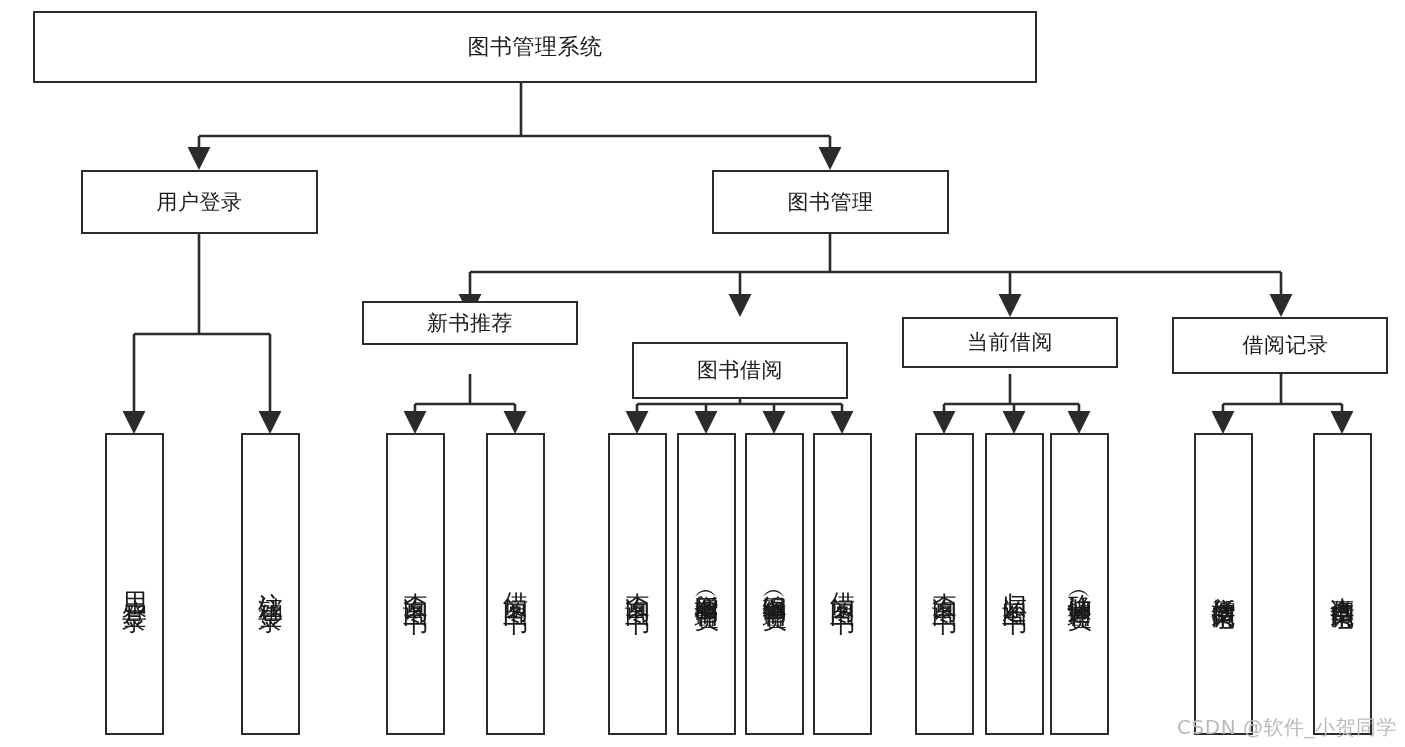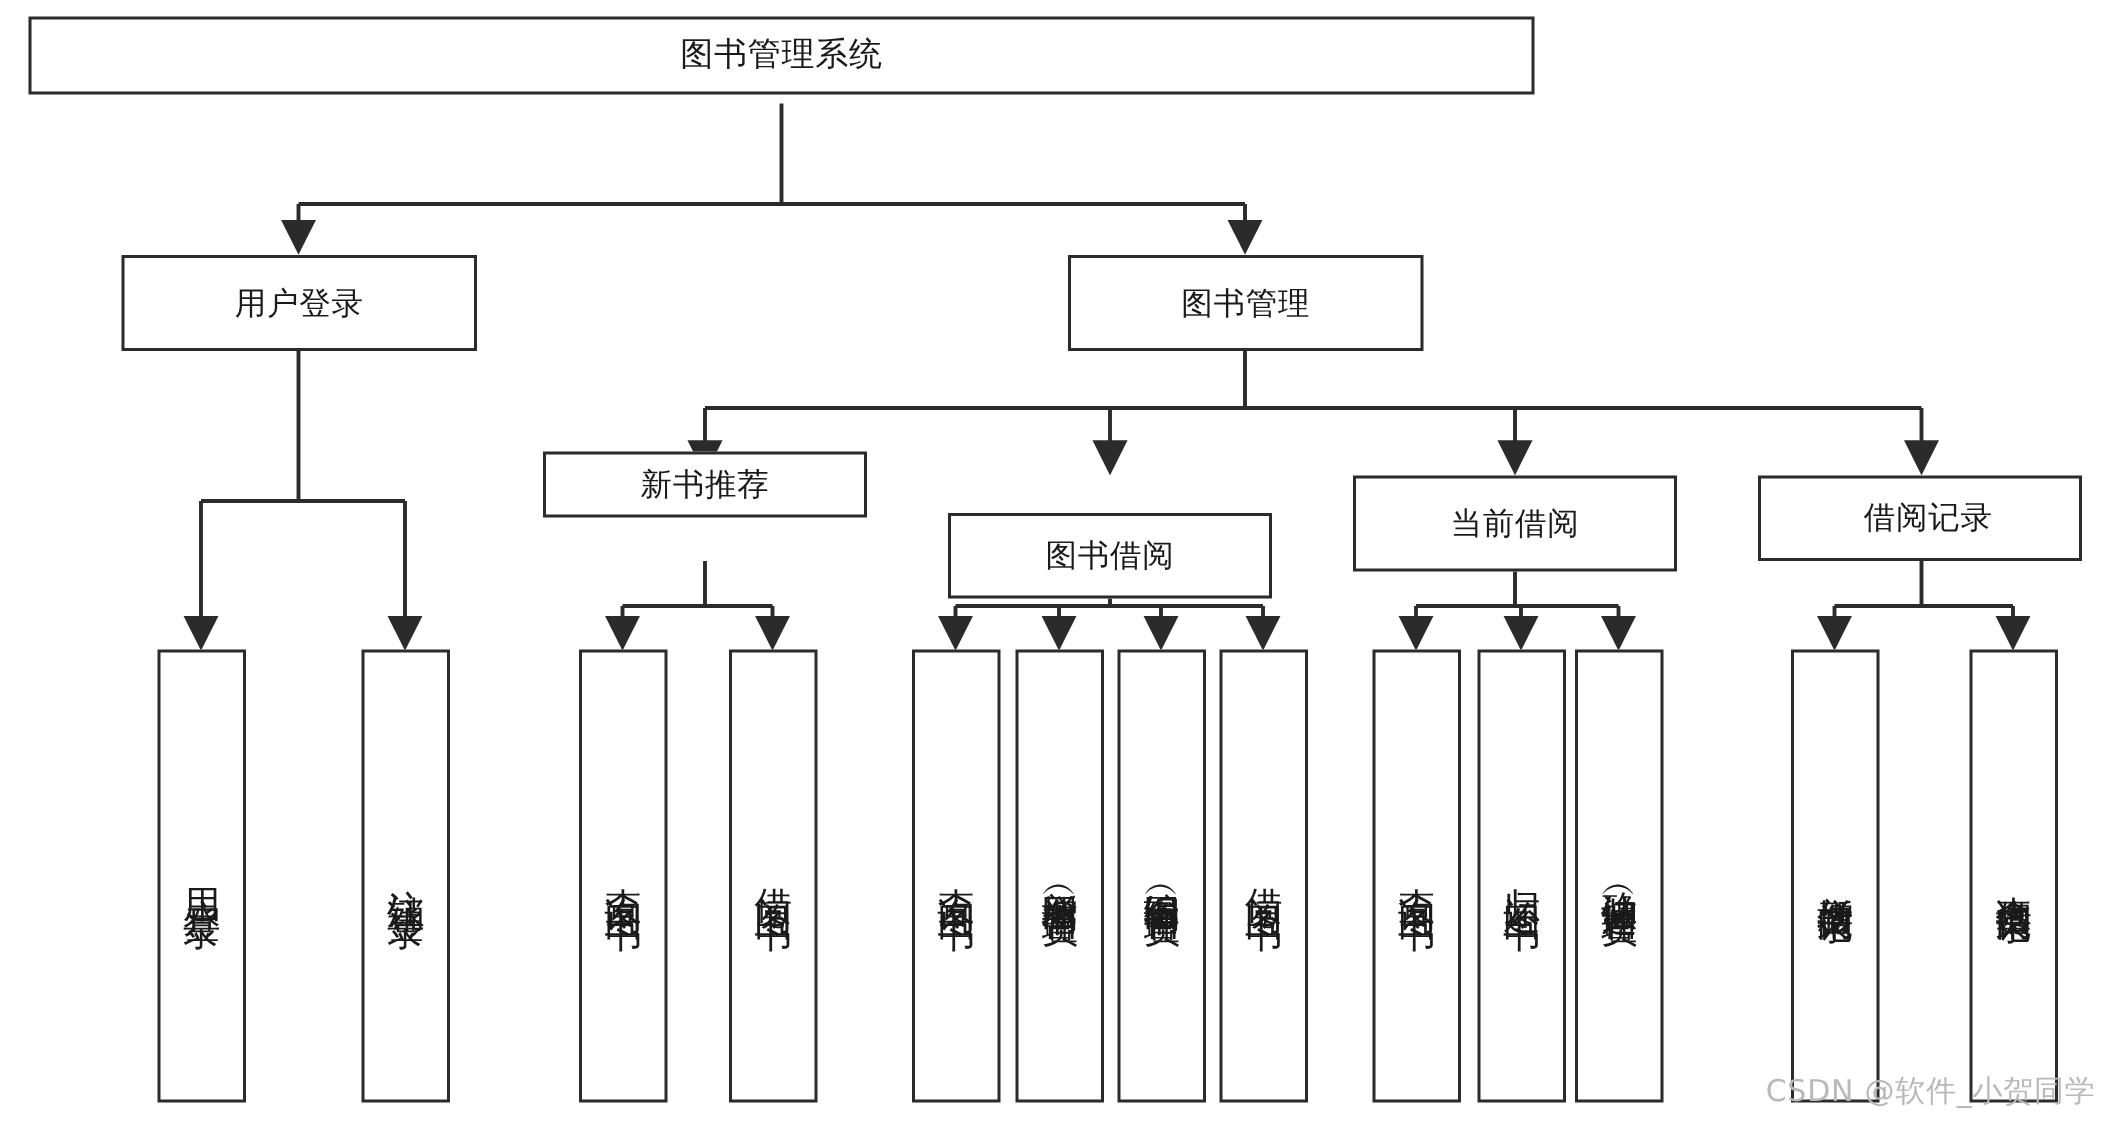--- a/index.html
+++ b/index.html
@@ -124,38 +124,38 @@
       <path d="M 1014 404 L 1014 430" marker-end="url(#arrow)"></path>
       <path d="M 1079 404 L 1079 430" marker-end="url(#arrow)"></path>
 
       <path d="M 1281 374 L 1281 404"></path>
       <path d="M 1223 404 L 1342 404"></path>
       <path d="M 1223 404 L 1223 430" marker-end="url(#arrow)"></path>
       <path d="M 1342 404 L 1342 430" marker-end="url(#arrow)"></path>
     </g>
   </svg>
 
-  <div class="node horiz root" style="left:19px; top:11px; width:1004px; height:52px;">
+  <div class="node horiz root" style="left:33px; top:11px; width:1004px; height:72px;">
     <span class="label">图书管理系统</span>
   </div>
 
   <div class="node horiz" style="left:81px; top:170px; width:237px; height:64px;">
     <span class="label">用户登录</span>
   </div>
   <div class="node horiz" style="left:712px; top:170px; width:237px; height:64px;">
     <span class="label">图书管理</span>
   </div>
 
   <div class="node horiz" style="left:362px; top:301px; width:216px; height:44px;">
     <span class="label">新书推荐</span>
   </div>
   <div class="node horiz" style="left:632px; top:317px; width:216px; height:57px;margin-top:25px;">
     <span class="label">图书借阅</span>
   </div>
-  <div class="node horiz" style="left:902px; top:317px; width:216px; height:64px;justify-content:center;">
+  <div class="node horiz" style="left:902px; top:317px; width:216px; height:51px;justify-content:center;">
     <span class="label">当前借阅</span>
   </div>
   <div class="node horiz" style="left:1172px; top:317px; width:216px; height:57px;padding-left:11px;">
     <span class="label">借阅记录</span>
   </div>
 
   <div class="node vert" style="left:105px; top:433px; width:59px; height:302px;">
     <span class="label">用户登录</span>
   </div>
   <div class="node vert" style="left:241px; top:433px; width:59px; height:302px;">

